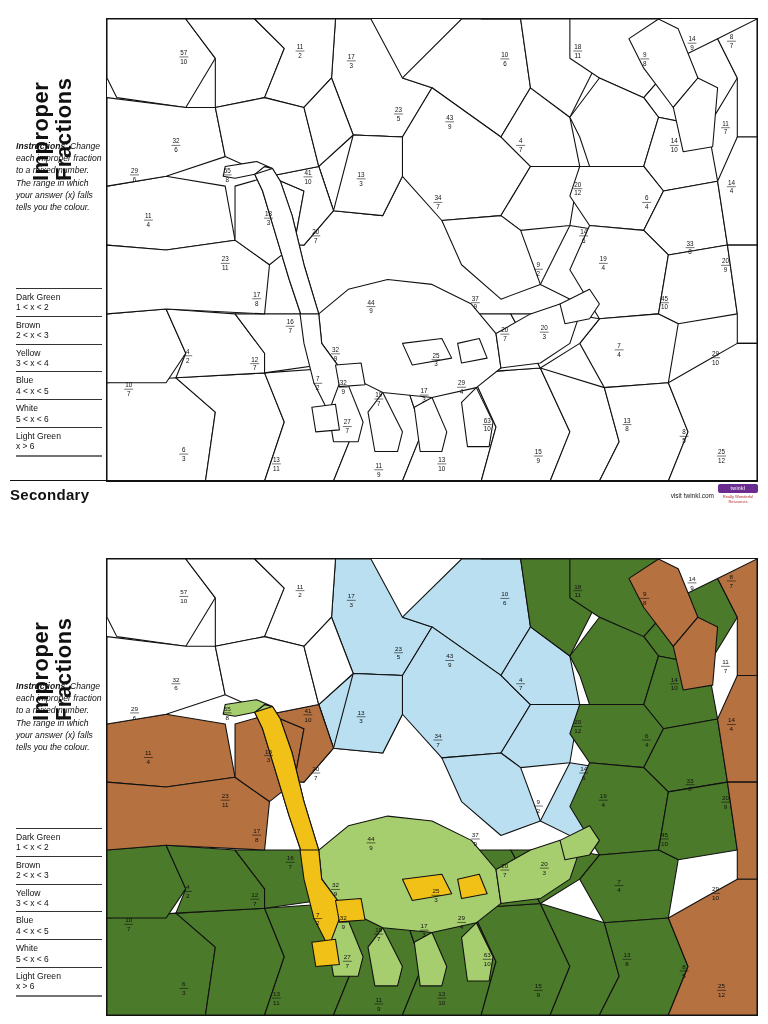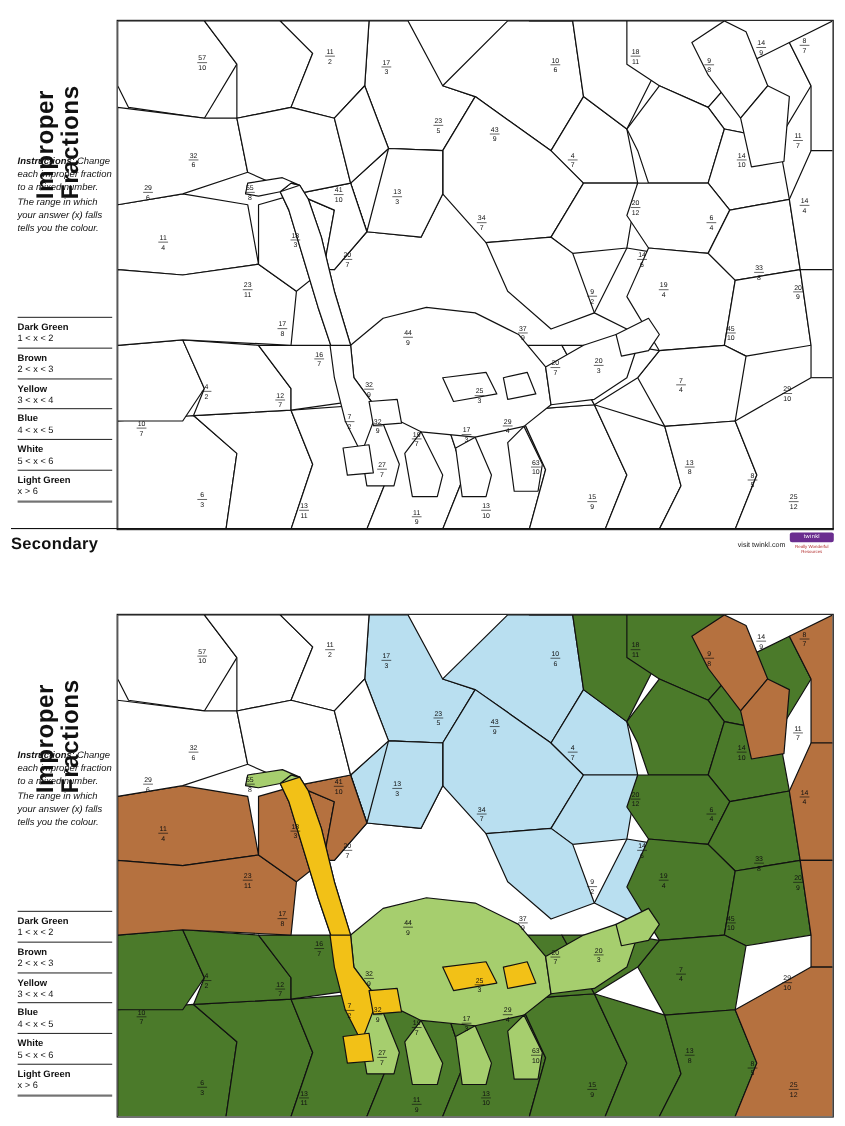--- a/index.html
+++ b/index.html
@@ -19,21 +19,21 @@
     position:absolute;left:-38px;top:70px;width:160px;
     transform:rotate(-90deg);
     font-size:22px;font-weight:bold;letter-spacing:.5px;line-height:1.05;
     text-align:left;
   }
   .instructions{position:absolute;left:6px;top:132px;width:86px;font-size:8.6px;line-height:1.42;font-style:italic;}
   .instructions b{font-size:8.6px;}
   .legend{position:absolute;left:6px;top:280px;width:86px;}
   .legend .row{border-top:1px solid #333;padding:3px 0 3px 0;}
   .legend .row:last-child{border-bottom:2px solid #737373;}
-  .legend .name{font-size:8.6px;font-weight:bold;line-height:1.2;}
+  .legend .name{font-size:8.6px;font-weight:normal;line-height:1.2;}
   .legend .rng{font-size:8.4px;line-height:1.25;}
 
   
   .frame{position:absolute;left:96px;top:0;right:0;bottom:0;border:1.5px solid #111;overflow:hidden;background:#fff;}
   .sheet.top .frame{top:10px;bottom:24px;}
   .sheet.bottom .frame{top:10px;bottom:0;}
 
   svg.art{display:block;width:100%;height:100%;}
 
   

